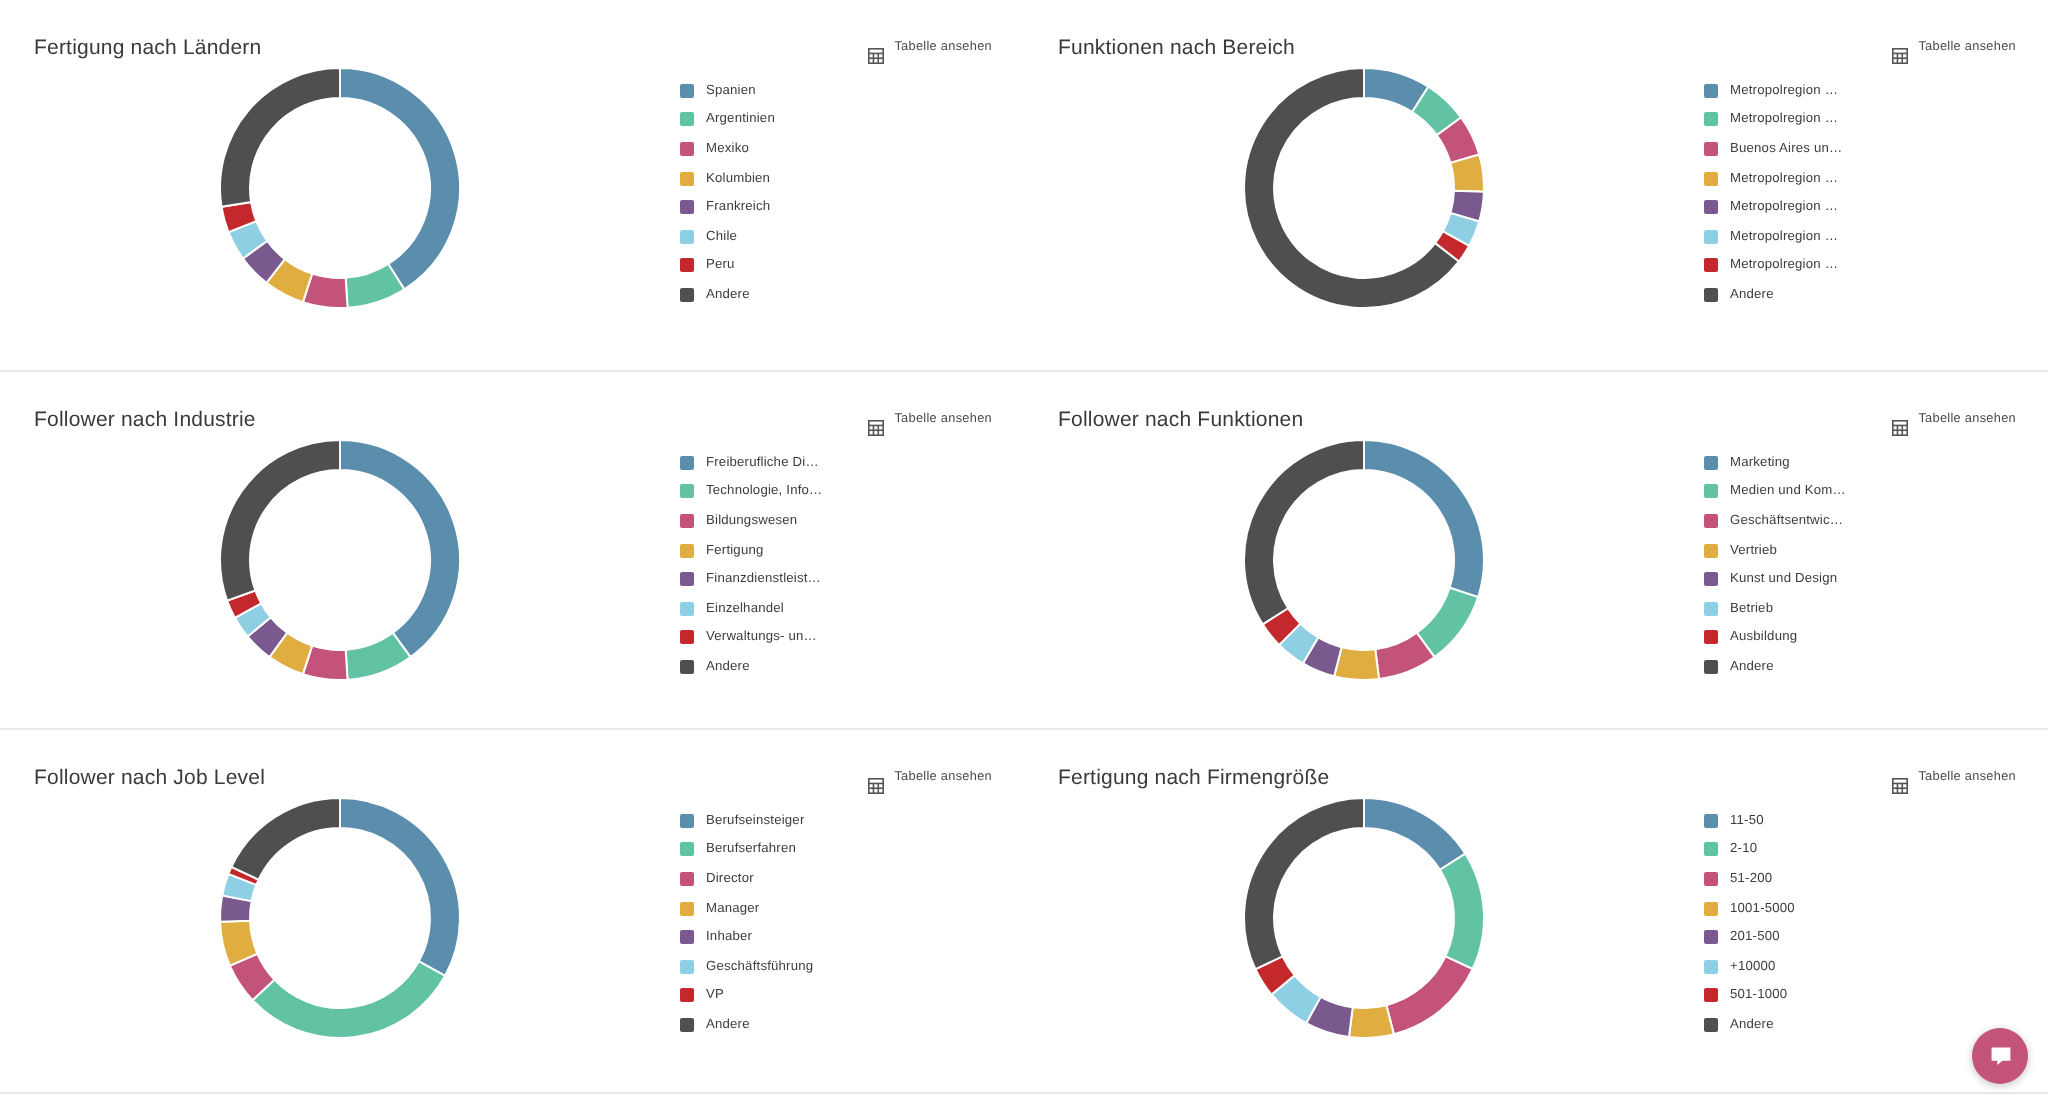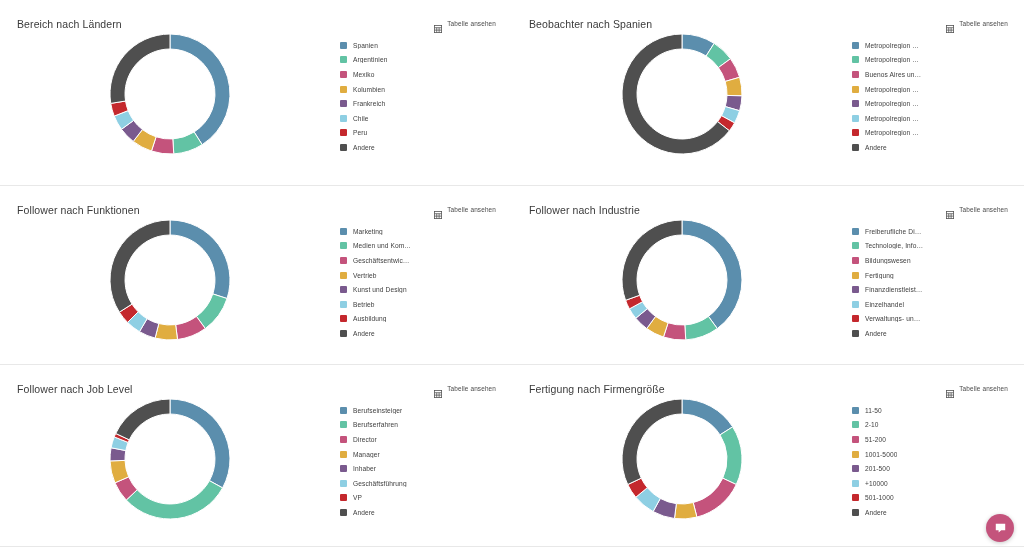--- a/index.html
+++ b/index.html
@@ -107,21 +107,21 @@
   }
   .chat-widget svg { display: block; }
 </style>
 </head>
 <body>
 
 <div class="board">
 
   <div class="row r1">
     <div class="card">
-      <div class="card-title">Bereich nach Ländern</div>
+      <div class="card-title">Fertigung nach Ländern</div>
       <div class="table-btn">
         <span class="grid-ico"><svg viewBox="0 0 10 10" width="8" height="8">
               <rect x="0.5" y="0.5" width="9" height="9" fill="none" stroke="#555" stroke-width="1"></rect>
               <line x1="0.5" y1="3.4" x2="9.5" y2="3.4" stroke="#555" stroke-width="1"></line>
               <line x1="0.5" y1="6.4" x2="9.5" y2="6.4" stroke="#555" stroke-width="1"></line>
               <line x1="3.4" y1="3.4" x2="3.4" y2="9.5" stroke="#555" stroke-width="1"></line>
               <line x1="6.4" y1="3.4" x2="6.4" y2="9.5" stroke="#555" stroke-width="1"></line>
             </svg></span>
         <span class="lbl">Tabelle ansehen</span>
       </div>
@@ -166,21 +166,21 @@
             <span class="swatch" style="background: rgb(196, 40, 45);"></span>
             <span class="legend-label">Peru</span>
           </div>
           <div class="legend-item">
             <span class="swatch" style="background: rgb(79, 79, 79);"></span>
             <span class="legend-label">Andere</span>
           </div>
         </div>
     </div>
     <div class="card">
-      <div class="card-title">Beobachter nach Spanien</div>
+      <div class="card-title">Funktionen nach Bereich</div>
       <div class="table-btn">
         <span class="grid-ico"><svg viewBox="0 0 10 10" width="8" height="8">
               <rect x="0.5" y="0.5" width="9" height="9" fill="none" stroke="#555" stroke-width="1"></rect>
               <line x1="0.5" y1="3.4" x2="9.5" y2="3.4" stroke="#555" stroke-width="1"></line>
               <line x1="0.5" y1="6.4" x2="9.5" y2="6.4" stroke="#555" stroke-width="1"></line>
               <line x1="3.4" y1="3.4" x2="3.4" y2="9.5" stroke="#555" stroke-width="1"></line>
               <line x1="6.4" y1="3.4" x2="6.4" y2="9.5" stroke="#555" stroke-width="1"></line>
             </svg></span>
         <span class="lbl">Tabelle ansehen</span>
       </div>
@@ -228,20 +228,79 @@
           <div class="legend-item">
             <span class="swatch" style="background: rgb(79, 79, 79);"></span>
             <span class="legend-label">Andere</span>
           </div>
         </div>
     </div>
   </div>
 
   <div class="row r2">
     <div class="card">
+      <div class="card-title">Follower nach Industrie</div>
+      <div class="table-btn">
+        <span class="grid-ico"><svg viewBox="0 0 10 10" width="8" height="8">
+              <rect x="0.5" y="0.5" width="9" height="9" fill="none" stroke="#555" stroke-width="1"></rect>
+              <line x1="0.5" y1="3.4" x2="9.5" y2="3.4" stroke="#555" stroke-width="1"></line>
+              <line x1="0.5" y1="6.4" x2="9.5" y2="6.4" stroke="#555" stroke-width="1"></line>
+              <line x1="3.4" y1="3.4" x2="3.4" y2="9.5" stroke="#555" stroke-width="1"></line>
+              <line x1="6.4" y1="3.4" x2="6.4" y2="9.5" stroke="#555" stroke-width="1"></line>
+            </svg></span>
+        <span class="lbl">Tabelle ansehen</span>
+      </div>
+      <div class="chart-area">
+          <svg width="124" height="124" viewBox="0 0 124 124" class="donut">
+            <path d="M62.00000000000001,2 A60,60 0 0 1 97.26711513754839,110.54101966249685 L88.45033635316129,98.40576474687263 A45,45 0 0 0 62,17 Z" fill="#5b8ead" stroke="#ffffff" stroke-width="1"></path>
+            <path d="M97.26711513754839,110.54101966249685 A60,60 0 0 1 65.76743117175882,121.88160370569629 L64.82557337881912,106.91120277927223 A45,45 0 0 0 88.45033635316129,98.40576474687263 Z" fill="#62c3a4" stroke="#ffffff" stroke-width="1"></path>
+            <path d="M65.76743117175882,121.88160370569629 A60,60 0 0 1 43.458980337503164,119.06339097770922 L48.094235253127366,104.79754323328191 A45,45 0 0 0 64.82557337881912,106.91120277927223 Z" fill="#c4537c" stroke="#ffffff" stroke-width="1"></path>
+            <path d="M43.458980337503164,119.06339097770922 A60,60 0 0 1 26.73288486245162,110.54101966249685 L35.54966364683871,98.40576474687263 A45,45 0 0 0 48.094235253127366,104.79754323328191 Z" fill="#e0ad40" stroke="#ffffff" stroke-width="1"></path>
+            <path d="M26.73288486245162,110.54101966249685 A60,60 0 0 1 15.769205433452655,100.24543938492138 L27.326904075089487,90.68407953869104 A45,45 0 0 0 35.54966364683871,98.40576474687263 Z" fill="#7a5a8e" stroke="#ffffff" stroke-width="1"></path>
+            <path d="M15.769205433452655,100.24543938492138 A60,60 0 0 1 9.421599197368195,90.90522044610293 L22.56619939802615,83.6789153345772 A45,45 0 0 0 27.326904075089487,90.68407953869104 Z" fill="#8ecfe3" stroke="#ffffff" stroke-width="1"></path>
+            <path d="M9.421599197368195,90.90522044610293 A60,60 0 0 1 5.547153862746477,82.3242752147175 L19.660365397059863,77.24320641103813 A45,45 0 0 0 22.56619939802615,83.6789153345772 Z" fill="#c4282d" stroke="#ffffff" stroke-width="1"></path>
+            <path d="M5.547153862746477,82.3242752147175 A60,60 0 0 1 61.999999999999986,2 L61.99999999999999,17 A45,45 0 0 0 19.660365397059863,77.24320641103813 Z" fill="#4f4f4f" stroke="#ffffff" stroke-width="1"></path>
+          </svg>
+        </div>
+      <div class="legend">
+          <div class="legend-item">
+            <span class="swatch" style="background: rgb(91, 142, 173);"></span>
+            <span class="legend-label">Freiberufliche Di…</span>
+          </div>
+          <div class="legend-item">
+            <span class="swatch" style="background: rgb(98, 195, 164);"></span>
+            <span class="legend-label">Technologie, Info…</span>
+          </div>
+          <div class="legend-item">
+            <span class="swatch" style="background: rgb(196, 83, 124);"></span>
+            <span class="legend-label">Bildungswesen</span>
+          </div>
+          <div class="legend-item">
+            <span class="swatch" style="background: rgb(224, 173, 64);"></span>
+            <span class="legend-label">Fertigung</span>
+          </div>
+          <div class="legend-item">
+            <span class="swatch" style="background: rgb(122, 90, 142);"></span>
+            <span class="legend-label">Finanzdienstleist…</span>
+          </div>
+          <div class="legend-item">
+            <span class="swatch" style="background: rgb(142, 207, 227);"></span>
+            <span class="legend-label">Einzelhandel</span>
+          </div>
+          <div class="legend-item">
+            <span class="swatch" style="background: rgb(196, 40, 45);"></span>
+            <span class="legend-label">Verwaltungs- un…</span>
+          </div>
+          <div class="legend-item">
+            <span class="swatch" style="background: rgb(79, 79, 79);"></span>
+            <span class="legend-label">Andere</span>
+          </div>
+        </div>
+    </div>
+    <div class="card">
       <div class="card-title">Follower nach Funktionen</div>
       <div class="table-btn">
         <span class="grid-ico"><svg viewBox="0 0 10 10" width="8" height="8">
               <rect x="0.5" y="0.5" width="9" height="9" fill="none" stroke="#555" stroke-width="1"></rect>
               <line x1="0.5" y1="3.4" x2="9.5" y2="3.4" stroke="#555" stroke-width="1"></line>
               <line x1="0.5" y1="6.4" x2="9.5" y2="6.4" stroke="#555" stroke-width="1"></line>
               <line x1="3.4" y1="3.4" x2="3.4" y2="9.5" stroke="#555" stroke-width="1"></line>
               <line x1="6.4" y1="3.4" x2="6.4" y2="9.5" stroke="#555" stroke-width="1"></line>
             </svg></span>
         <span class="lbl">Tabelle ansehen</span>
@@ -286,79 +345,20 @@
           <div class="legend-item">
             <span class="swatch" style="background: rgb(196, 40, 45);"></span>
             <span class="legend-label">Ausbildung</span>
           </div>
           <div class="legend-item">
             <span class="swatch" style="background: rgb(79, 79, 79);"></span>
             <span class="legend-label">Andere</span>
           </div>
         </div>
     </div>
-    <div class="card">
-      <div class="card-title">Follower nach Industrie</div>
-      <div class="table-btn">
-        <span class="grid-ico"><svg viewBox="0 0 10 10" width="8" height="8">
-              <rect x="0.5" y="0.5" width="9" height="9" fill="none" stroke="#555" stroke-width="1"></rect>
-              <line x1="0.5" y1="3.4" x2="9.5" y2="3.4" stroke="#555" stroke-width="1"></line>
-              <line x1="0.5" y1="6.4" x2="9.5" y2="6.4" stroke="#555" stroke-width="1"></line>
-              <line x1="3.4" y1="3.4" x2="3.4" y2="9.5" stroke="#555" stroke-width="1"></line>
-              <line x1="6.4" y1="3.4" x2="6.4" y2="9.5" stroke="#555" stroke-width="1"></line>
-            </svg></span>
-        <span class="lbl">Tabelle ansehen</span>
-      </div>
-      <div class="chart-area">
-          <svg width="124" height="124" viewBox="0 0 124 124" class="donut">
-            <path d="M62.00000000000001,2 A60,60 0 0 1 97.26711513754839,110.54101966249685 L88.45033635316129,98.40576474687263 A45,45 0 0 0 62,17 Z" fill="#5b8ead" stroke="#ffffff" stroke-width="1"></path>
-            <path d="M97.26711513754839,110.54101966249685 A60,60 0 0 1 65.76743117175882,121.88160370569629 L64.82557337881912,106.91120277927223 A45,45 0 0 0 88.45033635316129,98.40576474687263 Z" fill="#62c3a4" stroke="#ffffff" stroke-width="1"></path>
-            <path d="M65.76743117175882,121.88160370569629 A60,60 0 0 1 43.458980337503164,119.06339097770922 L48.094235253127366,104.79754323328191 A45,45 0 0 0 64.82557337881912,106.91120277927223 Z" fill="#c4537c" stroke="#ffffff" stroke-width="1"></path>
-            <path d="M43.458980337503164,119.06339097770922 A60,60 0 0 1 26.73288486245162,110.54101966249685 L35.54966364683871,98.40576474687263 A45,45 0 0 0 48.094235253127366,104.79754323328191 Z" fill="#e0ad40" stroke="#ffffff" stroke-width="1"></path>
-            <path d="M26.73288486245162,110.54101966249685 A60,60 0 0 1 15.769205433452655,100.24543938492138 L27.326904075089487,90.68407953869104 A45,45 0 0 0 35.54966364683871,98.40576474687263 Z" fill="#7a5a8e" stroke="#ffffff" stroke-width="1"></path>
-            <path d="M15.769205433452655,100.24543938492138 A60,60 0 0 1 9.421599197368195,90.90522044610293 L22.56619939802615,83.6789153345772 A45,45 0 0 0 27.326904075089487,90.68407953869104 Z" fill="#8ecfe3" stroke="#ffffff" stroke-width="1"></path>
-            <path d="M9.421599197368195,90.90522044610293 A60,60 0 0 1 5.547153862746477,82.3242752147175 L19.660365397059863,77.24320641103813 A45,45 0 0 0 22.56619939802615,83.6789153345772 Z" fill="#c4282d" stroke="#ffffff" stroke-width="1"></path>
-            <path d="M5.547153862746477,82.3242752147175 A60,60 0 0 1 61.999999999999986,2 L61.99999999999999,17 A45,45 0 0 0 19.660365397059863,77.24320641103813 Z" fill="#4f4f4f" stroke="#ffffff" stroke-width="1"></path>
-          </svg>
-        </div>
-      <div class="legend">
-          <div class="legend-item">
-            <span class="swatch" style="background: rgb(91, 142, 173);"></span>
-            <span class="legend-label">Freiberufliche Di…</span>
-          </div>
-          <div class="legend-item">
-            <span class="swatch" style="background: rgb(98, 195, 164);"></span>
-            <span class="legend-label">Technologie, Info…</span>
-          </div>
-          <div class="legend-item">
-            <span class="swatch" style="background: rgb(196, 83, 124);"></span>
-            <span class="legend-label">Bildungswesen</span>
-          </div>
-          <div class="legend-item">
-            <span class="swatch" style="background: rgb(224, 173, 64);"></span>
-            <span class="legend-label">Fertigung</span>
-          </div>
-          <div class="legend-item">
-            <span class="swatch" style="background: rgb(122, 90, 142);"></span>
-            <span class="legend-label">Finanzdienstleist…</span>
-          </div>
-          <div class="legend-item">
-            <span class="swatch" style="background: rgb(142, 207, 227);"></span>
-            <span class="legend-label">Einzelhandel</span>
-          </div>
-          <div class="legend-item">
-            <span class="swatch" style="background: rgb(196, 40, 45);"></span>
-            <span class="legend-label">Verwaltungs- un…</span>
-          </div>
-          <div class="legend-item">
-            <span class="swatch" style="background: rgb(79, 79, 79);"></span>
-            <span class="legend-label">Andere</span>
-          </div>
-        </div>
-    </div>
   </div>
 
   <div class="row r3">
     <div class="card">
       <div class="card-title">Follower nach Job Level</div>
       <div class="table-btn">
         <span class="grid-ico"><svg viewBox="0 0 10 10" width="8" height="8">
               <rect x="0.5" y="0.5" width="9" height="9" fill="none" stroke="#555" stroke-width="1"></rect>
               <line x1="0.5" y1="3.4" x2="9.5" y2="3.4" stroke="#555" stroke-width="1"></line>
               <line x1="0.5" y1="6.4" x2="9.5" y2="6.4" stroke="#555" stroke-width="1"></line>

